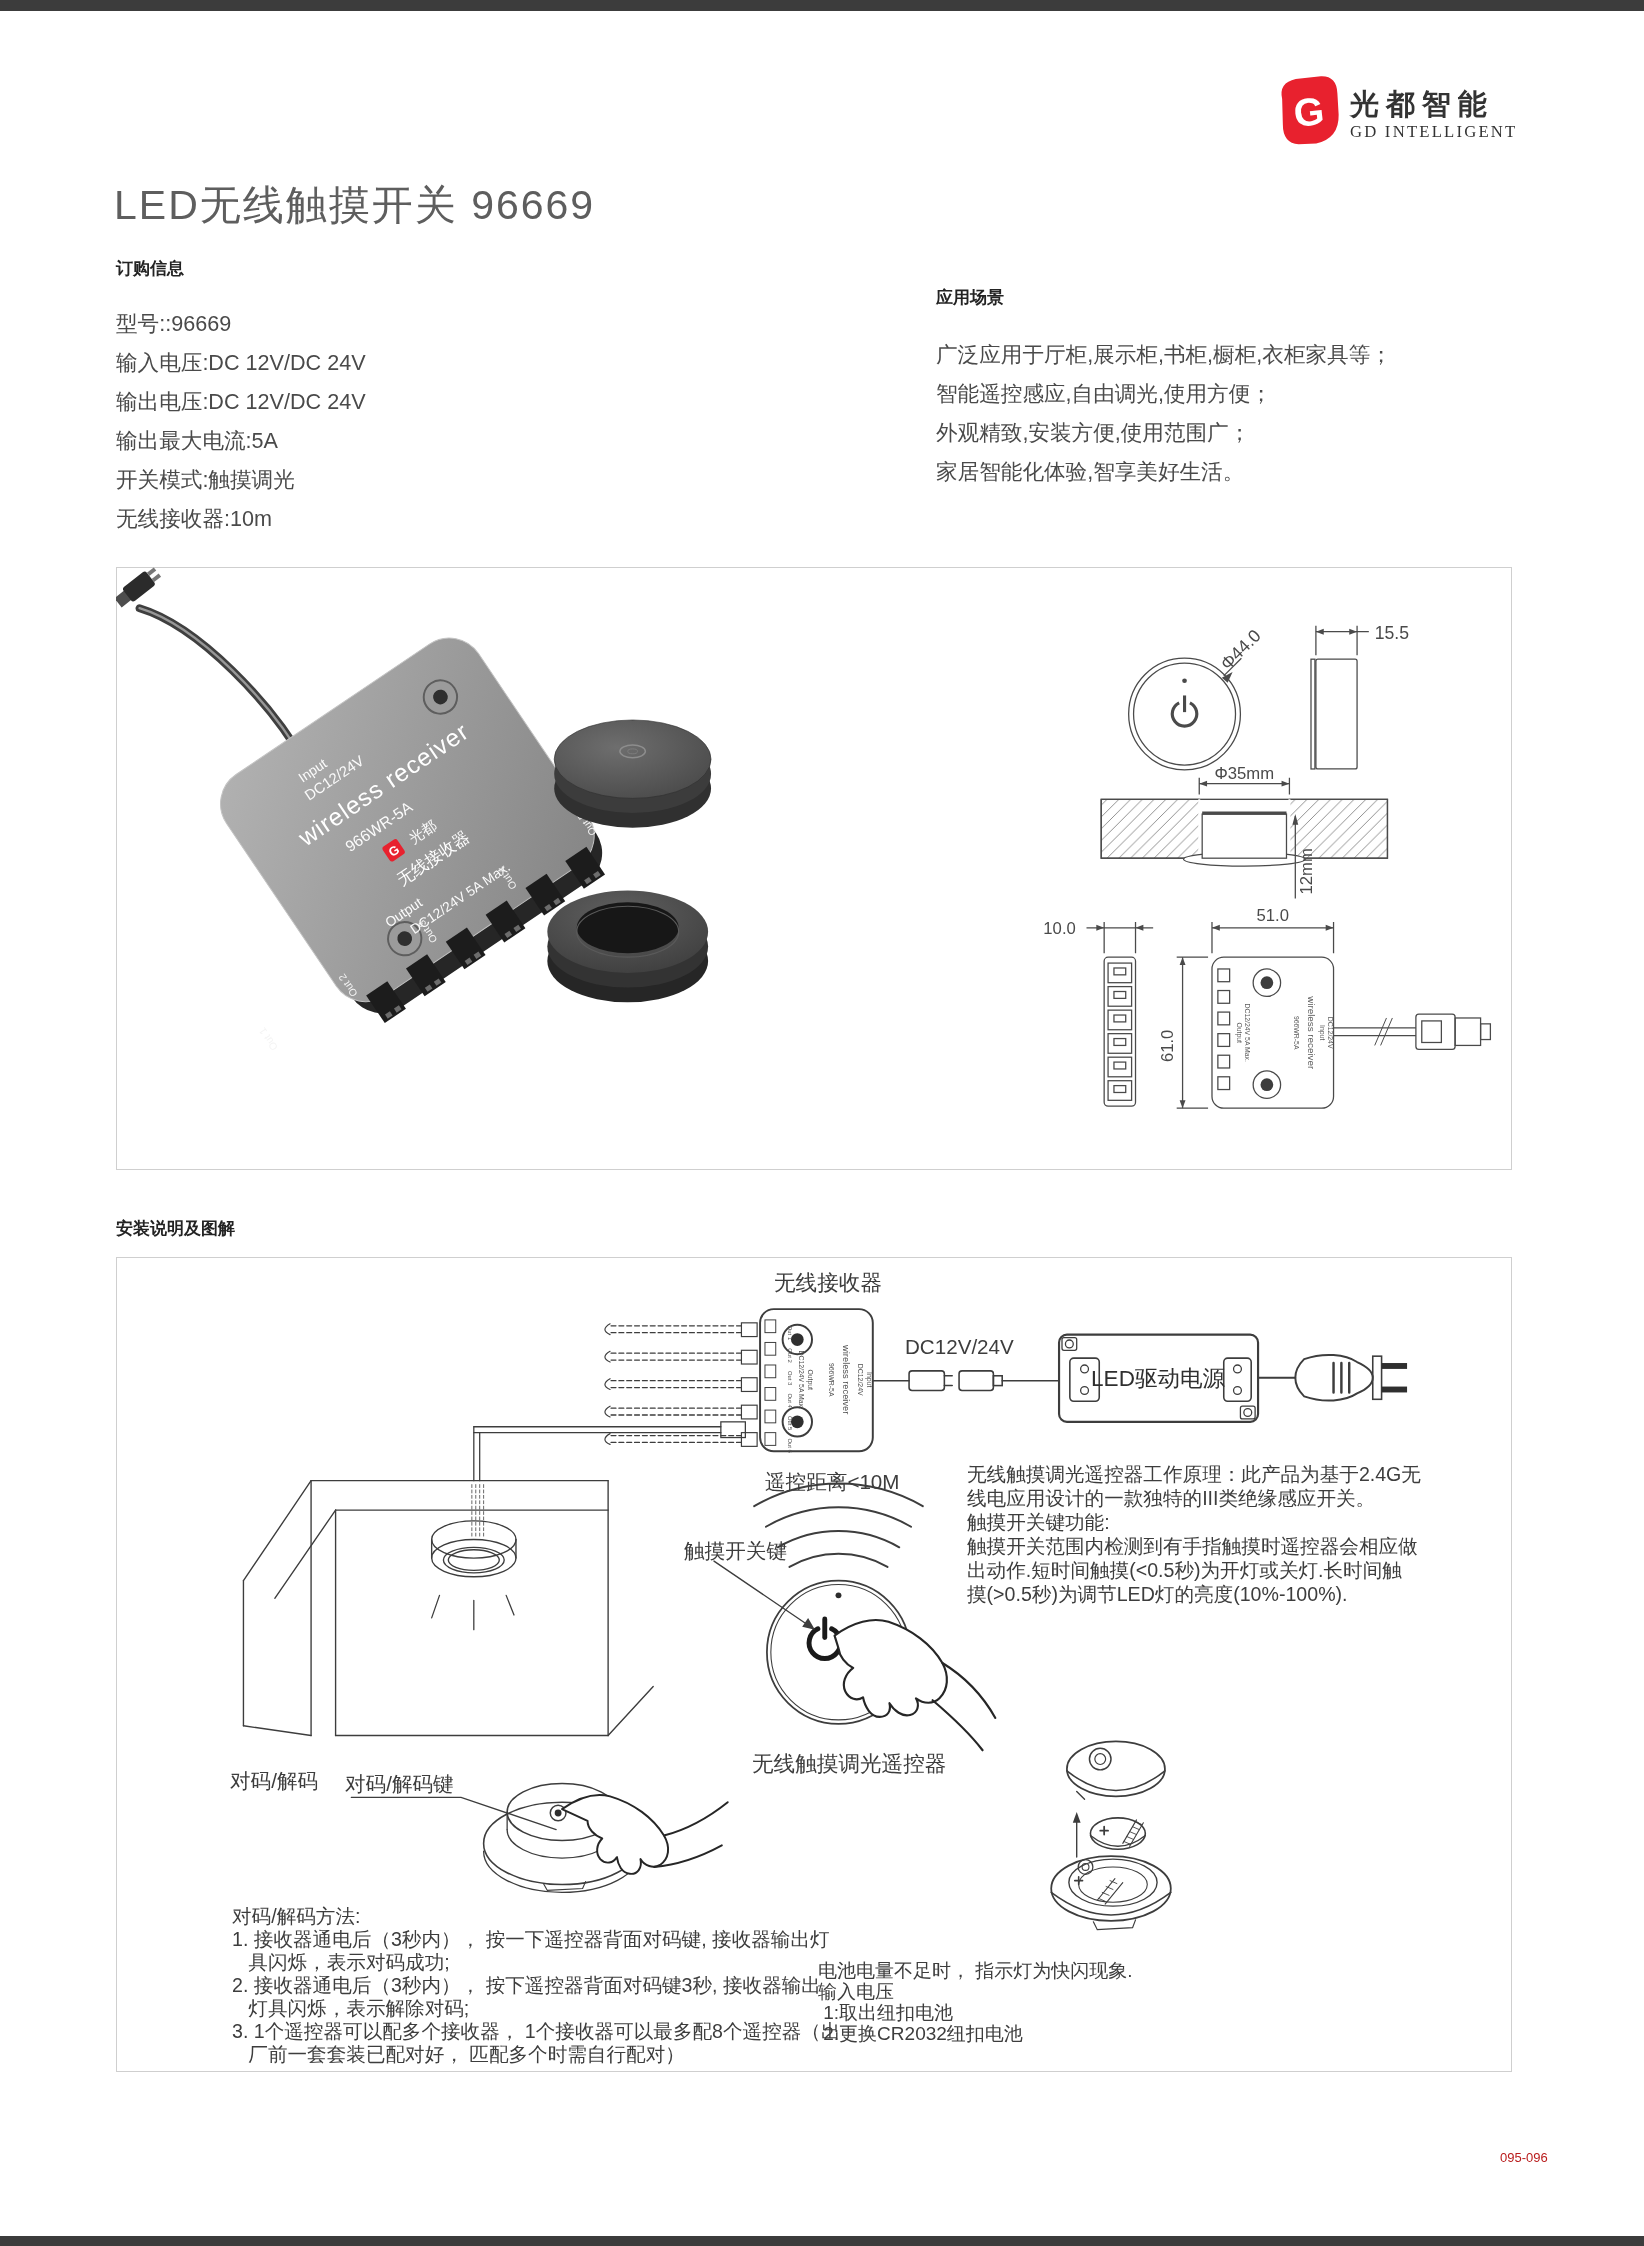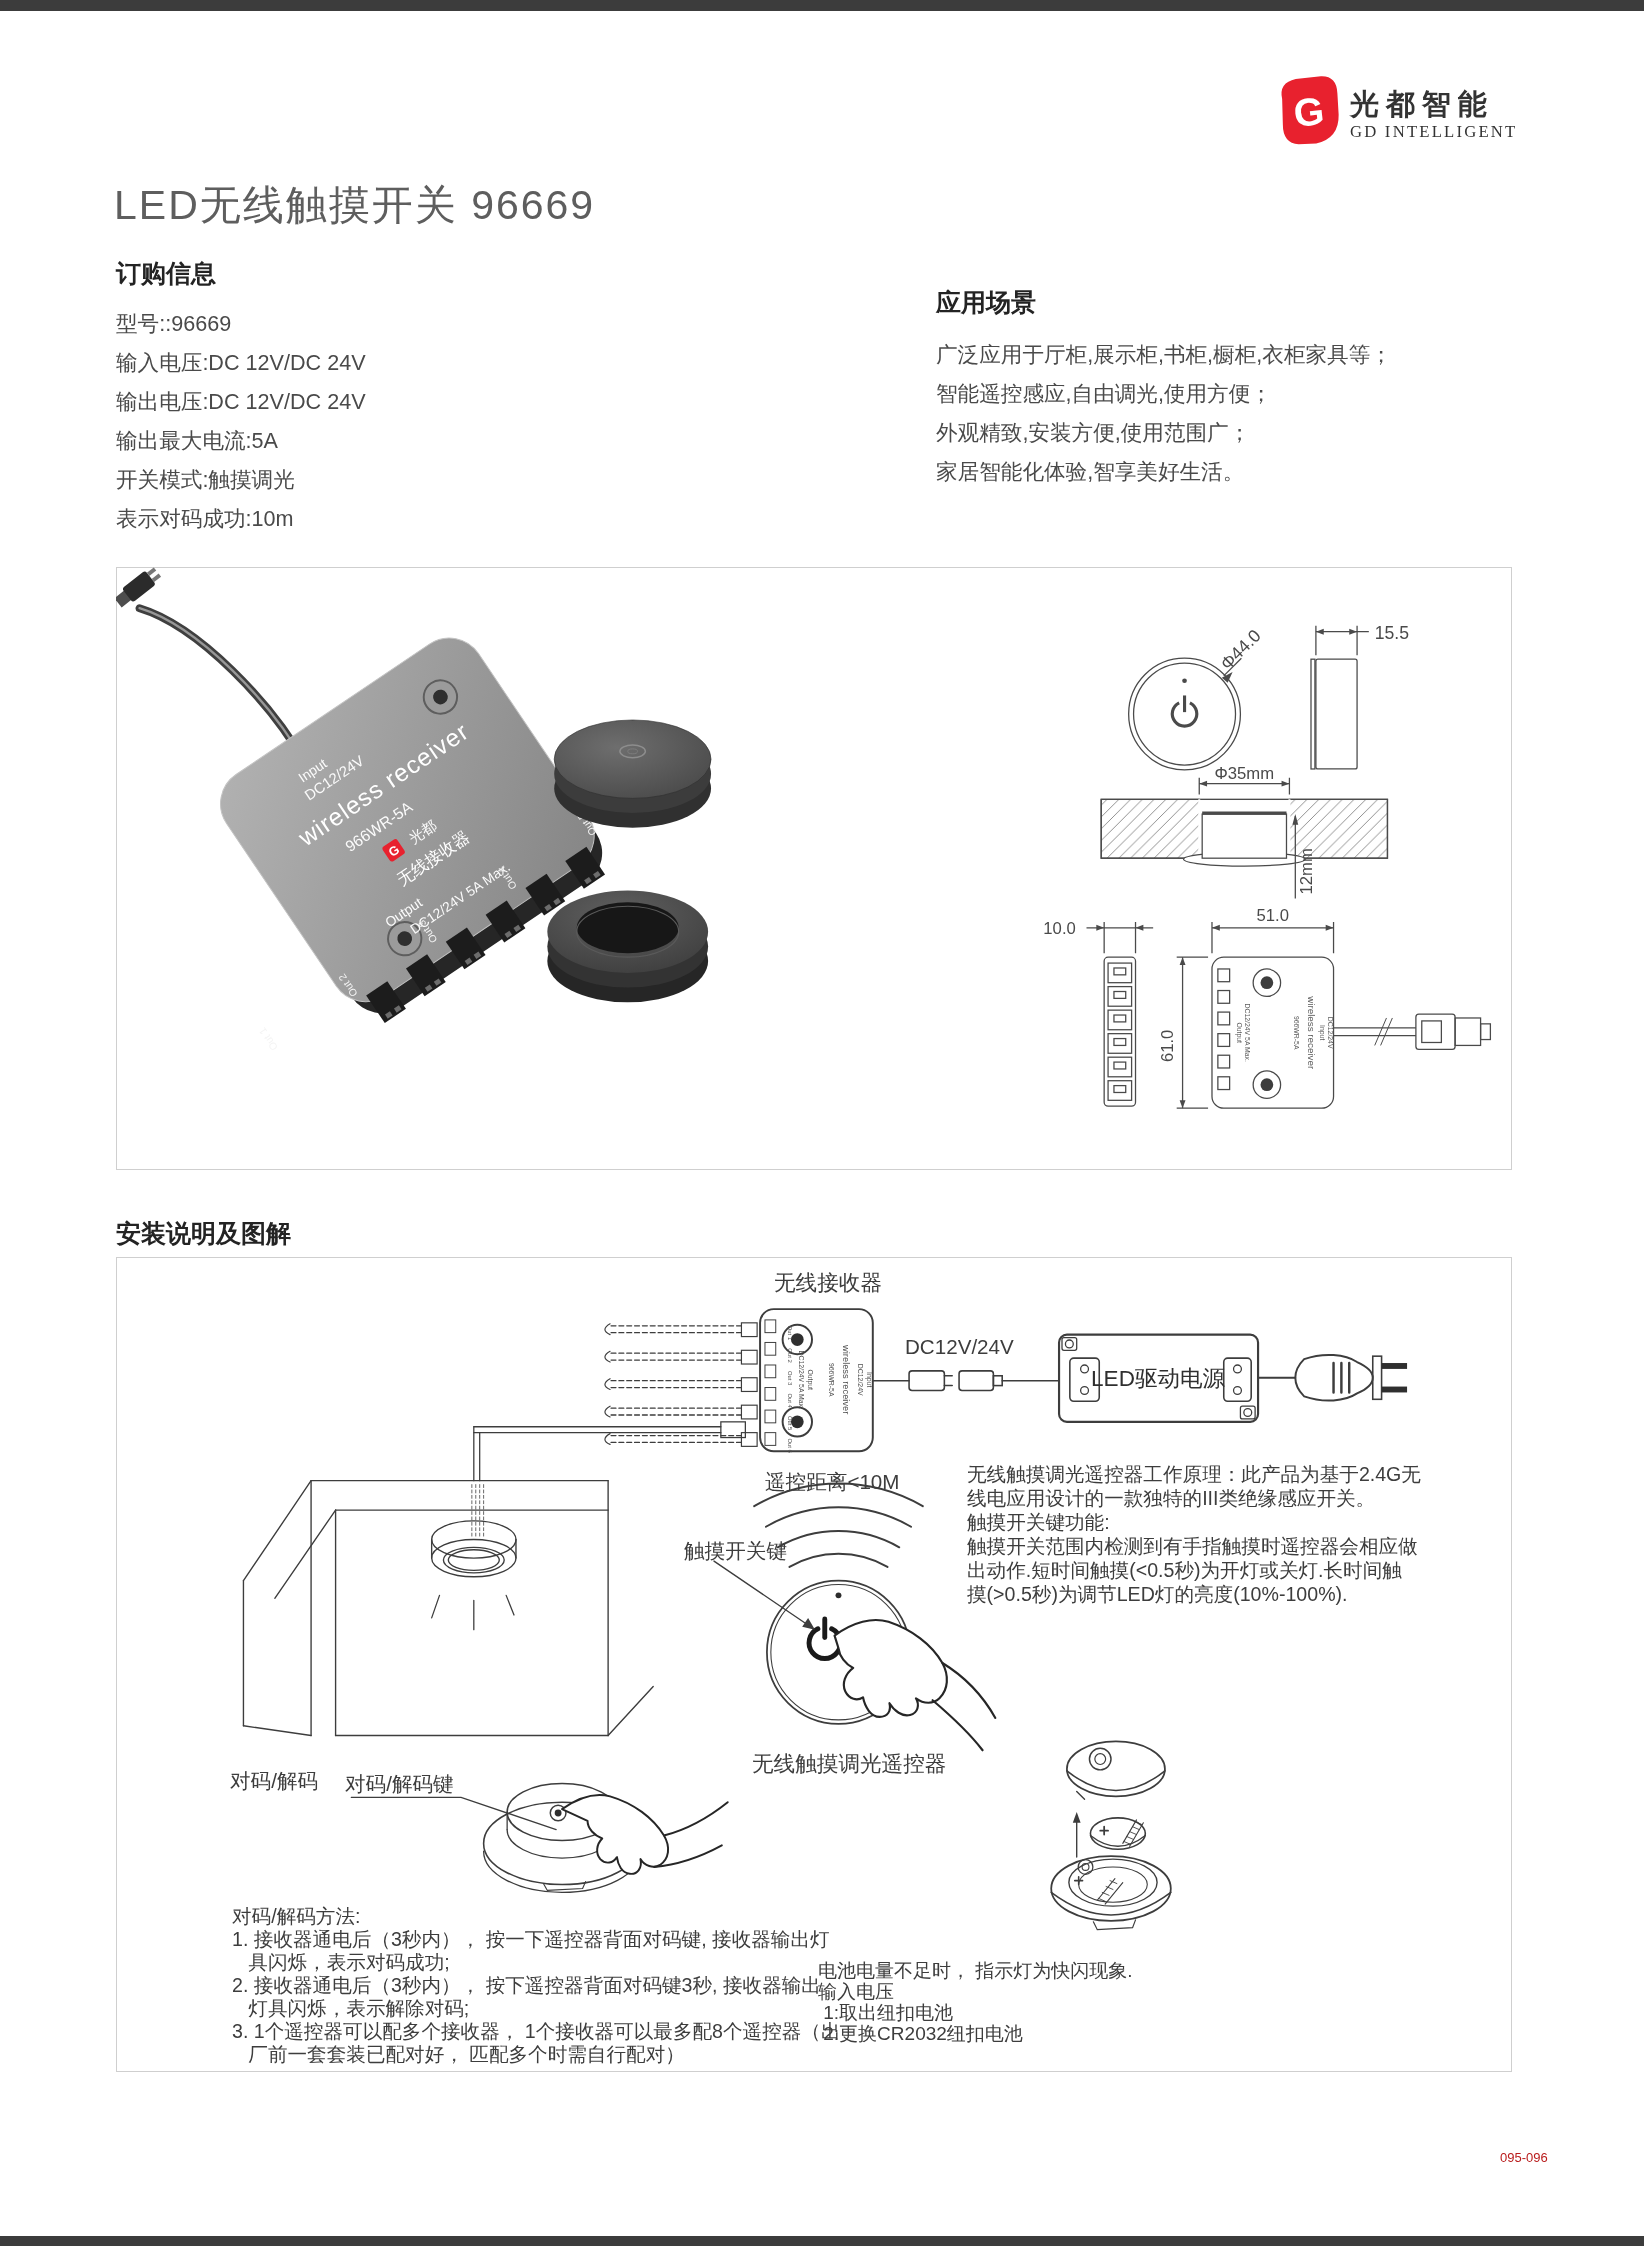--- a/index.html
+++ b/index.html
@@ -2,21 +2,21 @@
 <html><head>
 <meta charset="utf-8">
 <style>
   html,body{margin:0;padding:0;background:#ffffff;}
   .page{position:relative;width:1645px;height:2247px;background:#fff;overflow:hidden;
         font-family:"Liberation Sans",sans-serif;color:#3f3f3f;}
   .abs{position:absolute;}
   .bar{position:absolute;left:0;width:100%;height:10.8px;background:#3c3c3c;}
   .box{position:absolute;border:1px solid #cfcfcf;background:#fff;}
   .t1{font-size:41px;color:#5e5e5e;letter-spacing:2px;font-weight:400;white-space:pre;}
-  .h{font-weight:bold;color:#232323;font-size:25px;white-space:pre;}
+  .h{font-weight:bold;color:#232323;font-size:17px;white-space:pre;}
   .spec{font-size:21.6px;line-height:39px;color:#4a4a4a;white-space:pre;}
   .para{font-size:19.6px;line-height:24px;color:#3d3d3d;white-space:pre;}
   .meth{font-size:19.6px;line-height:23px;color:#3d3d3d;white-space:pre;}
   .bat{font-size:19px;line-height:21px;color:#3d3d3d;white-space:pre;}
   .lbl{font-size:20.6px;color:#3d3d3d;white-space:pre;}
   .lbl22{font-size:21.6px;color:#3d3d3d;white-space:pre;}
   .logo-cn{font-size:29px;font-weight:bold;color:#333;letter-spacing:6.9px;white-space:pre;}
   .logo-en{font-family:"Liberation Serif",serif;font-size:16.7px;color:#333;letter-spacing:2.2px;white-space:pre;}
   .footer{font-size:13px;color:#b91c1c;white-space:pre;}
   svg{display:block;}
@@ -37,21 +37,21 @@
         <text x="40" y="56" text-anchor="middle" font-size="40" font-weight="bold" fill="#ffffff">G</text>
       </g>
     </svg>
     <div class="abs logo-cn" style="left:80px;top:17.6px;">光都智能</div>
     <div class="abs logo-en" style="left:80px;top:55px;">GD INTELLIGENT</div>
   </div>
 
   <div class="abs t1" style="left:114px;top:178px;">LED无线触摸开关 96669</div>
 
   <div class="abs h" style="left:116px;top:257px;">订购信息</div>
-  <div class="abs spec" style="left:116px;top:304px;"><div>型号::96669</div><div>输入电压:DC 12V/DC 24V</div><div>输出电压:DC 12V/DC 24V</div><div>输出最大电流:5A</div><div>开关模式:触摸调光</div><div>表示对码成功:10m</div></div>
+  <div class="abs spec" style="left:116px;top:304px;"><div>型号::96669</div><div>输入电压:DC 12V/DC 24V</div><div>输出电压:DC 12V/DC 24V</div><div>输出最大电流:5A</div><div>开关模式:触摸调光</div><div>无线接收器:10m</div></div>
 
   <div class="abs h" style="left:936px;top:286px;">应用场景</div>
   <div class="abs spec" style="left:936px;top:335px;"><div>广泛应用于厅柜,展示柜,书柜,橱柜,衣柜家具等；</div><div>智能遥控感应,自由调光,使用方便；</div><div>外观精致,安装方便,使用范围广；</div><div>家居智能化体验,智享美好生活。</div></div>
 
   <div class="box" style="left:116px;top:567px;width:1394px;height:601px;"></div>
   <svg class="abs" style="left:116px;top:567px;" width="1394" height="601" viewBox="0 0 1422 613">
     <defs>
       <linearGradient id="gb" x1="0" y1="0" x2="1" y2="1">
         <stop offset="0" stop-color="#b2b2b2"></stop>
           <stop offset="1" stop-color="#858585"></stop>

